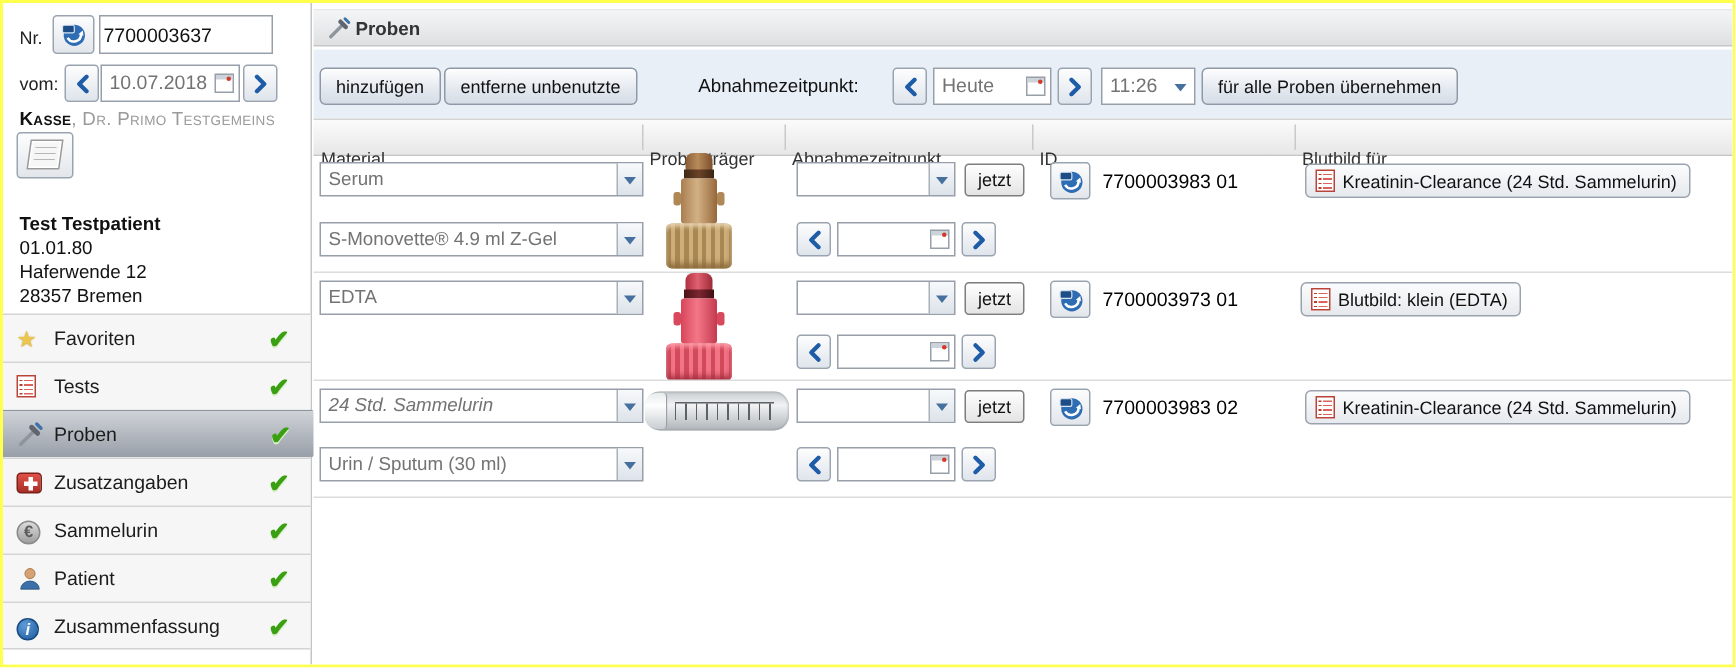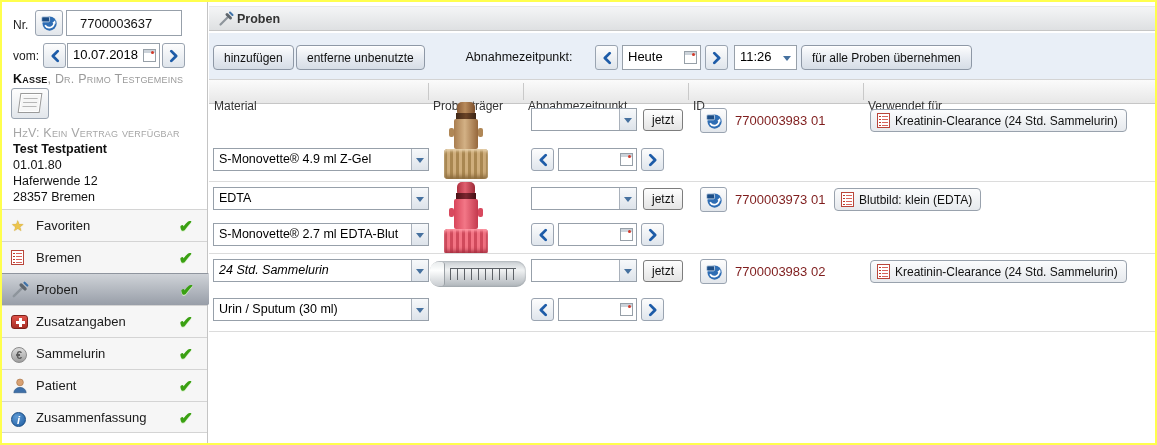--- a/index.html
+++ b/index.html
@@ -6,24 +6,24 @@
   body { font-family:"Liberation Sans", sans-serif; background:#fff; }
   .screen { position:relative; width:1157px; height:445px; border:2px solid #ffff4d; background:#fff; overflow:hidden; }
 
   
   .btn { position:absolute; height:25px; padding:3px 10px; font-size:12px; color:#111;
          background:linear-gradient(#fdfdfe,#e3e8ef 60%,#d6dde6); border:1px solid #8e98a6;
          border-radius:4px; box-shadow:inset 0 1px 0 #fff; white-space:nowrap; cursor:default; }
   .btn-sm { position:absolute; height:22px; padding:2px 8px; font-size:12px; color:#111;
          background:linear-gradient(#fefefe,#e4e4e4); border:1px solid #7d7d7d; border-radius:3px; white-space:nowrap; }
   .field { position:absolute; background:#fff; border:1px solid #97a0aa; font-size:13px; color:#111;
-         padding:3px 13px; }
+         padding:3px 2px; }
   input.field { outline:none; }
   .combo { position:absolute; background:#fff; border:1px solid #97a0aa; }
-  .combo .txt { position:absolute; left:5px; top:3px; font-size:13px; color:#000000; white-space:nowrap;text-align:right; }
+  .combo .txt { position:absolute; left:5px; top:3px; font-size:13px; color:#737373; white-space:nowrap;text-align:right; }
   .sel-btn { position:absolute; right:0; top:0; bottom:0; width:17px; border-left:1px solid #a9b1bb;
          background:linear-gradient(#f7f9fb,#dde3ea); }
   .tri { position:absolute; left:4px; top:9px; width:0; height:0;
          border-left:4px solid transparent; border-right:4px solid transparent; border-top:5px solid #46719f; }
   .chv-btn { position:absolute; width:23px; background:linear-gradient(#fdfdfd,#dfe5ec); border:1px solid #9aa4b1;
          border-radius:3px; }
   .chv-btn svg { position:absolute; left:50%; top:50%; transform:translate(-50%,-50%); }
   .cal { position:absolute; width:13px; height:13px; background:#fff; border:1px solid #97a0a8; }
   .cal::before { content:""; position:absolute; left:0; right:0; top:0; height:3px; background:#ccd3da; }
   .cal::after { content:""; position:absolute; right:1px; top:1px; width:3px; height:3px; background:#d23a2a; border-radius:50%; }
@@ -72,21 +72,21 @@
   .phead { position:absolute; left:0; top:4px; width:946px; height:25px;
          background:linear-gradient(#f4f5f6,#dee0e2); border-top:1px solid #e8e8e8; border-bottom:1px solid #c6c6c6; }
   .ptitle { position:absolute; left:28px; top:5px; font-size:12.5px; font-weight:bold; color:#333; }
   .toolbar { position:absolute; left:0; top:31px; width:946px; height:46px; background:#e9eff7; }
   .tb-label { position:absolute; font-size:12.5px; color:#111; }
   .thead { position:absolute; left:0; top:77px; width:946px; height:25px;
          background:linear-gradient(#fbfbfb,#e7e7e7); border-top:1px solid #d4d4d4; border-bottom:1px solid #c6c6c6; }
   .th { position:absolute; top:5px; font-size:12px; color:#333;margin-top:14px; }
   .th-sep { position:absolute; top:3px; bottom:3px; width:1px; background:#c9c9c9; }
   .rowsep { position:absolute; left:0; width:946px; height:1px; background:#dcdcdc; }
-  .idtext { position:absolute; font-size:13px; color:#7f1d1d; }
+  .idtext { position:absolute; font-size:13px; color:#000000; }
   .badge { position:absolute; height:23px; padding:3px 8px 3px 6px; font-size:12px; color:#111; white-space:nowrap;
          background:linear-gradient(#fbfcfd,#e6e9ed); border:1px solid #99a2ad; border-radius:4px; }
   .badge .doc-ic { vertical-align:-3px; margin-right:5px; }
 
   
   .tube-v { position:absolute; width:46px; height:78px; }
   .tube-v .dome { position:absolute; left:14px; top:0; width:18px; height:12px; border-radius:5px 5px 2px 2px; }
   .tube-v .band { position:absolute; left:13px; top:11px; width:20px; height:6px; }
   .tube-v .neck { position:absolute; left:11px; top:17px; width:24px; height:30px; border-radius:2px; }
   .tube-v .nub-l,.tube-v .nub-r { position:absolute; top:26px; width:5px; height:9px; border-radius:2px; }
@@ -143,36 +143,35 @@
     </span>
 
     <div class="insurer smallcaps">
       <b>Kasse</b><span>, Dr. Primo Testgemeins</span>
     </div>
 
     <span class="icon-btn" style="left:9px;top:86px;width:38px;height:31px;">
       <span class="docsheet"></span>
     </span>
 
-    <div class="hzv smallcaps">HzV: Kein Vertrag verfügbar</div>
 
     <div class="pat" style="top:140px;font-weight:bold;">Test Testpatient</div>
     <div class="pat" style="top:156px;">01.01.80</div>
     <div class="pat" style="top:172px;">Haferwende 12</div>
     <div class="pat" style="top:188px;">28357 Bremen</div>
 
     <div class="nav">
       <div class="nav-item">
         <span class="ni-icon"><span class="star">★</span></span>
         <span class="ni-label">Favoriten</span>
         <span class="check">✔</span>
       </div>
       <div class="nav-item">
         <span class="ni-icon" style="top:8px;"><span class="doc-ic"></span></span>
-        <span class="ni-label">Bremen</span>
+        <span class="ni-label">Tests</span>
         <span class="check">✔</span>
       </div>
       <div class="nav-item selected">
         <span class="ni-icon">
           <svg width="18" height="18" viewBox="0 0 16 16">
             <path d="M2.5 13.5 L9.5 6.5" stroke="#8e959c" stroke-width="2.2" stroke-linecap="round"></path>
             <path d="M9 3.5 l3.5 3.5" stroke="#5f666d" stroke-width="3" stroke-linecap="round"></path>
             <path d="M12 1.5 l2.5 2.5" stroke="#3f72a8" stroke-width="2" stroke-linecap="round"></path>
           </svg>
         </span>
@@ -245,23 +244,29 @@
 
     <div class="thead">
       <span class="th" style="left:5px;">Material</span>
       <span class="th-sep" style="left:219px;"></span>
       <span class="th" style="left:224px;">Probenträger</span>
       <span class="th-sep" style="left:314px;"></span>
       <span class="th" style="left:319px;">Abnahmezeitpunkt</span>
       <span class="th-sep" style="left:479px;"></span>
       <span class="th" style="left:484px;">ID</span>
       <span class="th-sep" style="left:654px;"></span>
-      <span class="th" style="left:659px;">Verwendet für</span>
-    </div>
-
+      <span class="th" style="left:659px;">Blutbild für</span>
+    </div>
+
+    <span class="combo" style="left:4px;top:106px;width:216px;height:23px;">
+      <span class="txt" style="font-size:12.5px;">Serum</span>
+      <span class="sel-btn">
+          <span class="tri"></span>
+        </span>
+    </span>
     <div class="tube-v serum" style="left:234px;top:100px;">
       <span class="dome"></span>
         <span class="band"></span>
       <span class="neck"></span>
         <span class="nub-l"></span>
       <span class="nub-r"></span>
         <span class="base"></span>
     </div>
     <span class="combo" style="left:322px;top:106px;width:106px;height:23px;">
       <span class="sel-btn">
@@ -324,28 +329,22 @@
     <button class="btn-sm" style="left:434px;top:186px;">jetzt</button>
     <span class="icon-btn" style="left:491px;top:185px;width:27px;height:25px;">
       <svg style="position:absolute;left:4px;top:3px;" width="18" height="18" viewBox="0 0 16 16">
         <circle cx="8.5" cy="8.5" r="6.3" fill="#2e6db4"></circle>
           <rect x="1.5" y="2.5" width="7" height="4.5" rx="1" fill="#1c4d86" stroke="#d7e4f2" stroke-width="0.7"></rect>
         <path d="M4.5 10 a4.3 4.3 0 0 0 8 -2.2" stroke="#fff" stroke-width="1.5" fill="none"></path>
           <path d="M13.5 5.6 l0.4 3.1 -3 -0.8 z" fill="#fff"></path>
       </svg>
     </span>
     <span class="idtext" style="left:526px;top:190px;">7700003973 01</span>
-    <span class="badge" style="left:625px;top:186px;">
+    <span class="badge" style="left:658px;top:186px;">
       <span class="doc-ic"></span><span>Blutbild: klein (EDTA)</span>
-    </span>
-    <span class="combo" style="left:4px;top:221px;width:216px;height:23px;">
-      <span class="txt" style="font-size:12.5px;">S-Monovette® 2.7 ml EDTA-Blut</span>
-      <span class="sel-btn">
-          <span class="tri"></span>
-        </span>
     </span>
     <span class="chv-btn" style="left:322px;top:221px;height:23px;">
       <svg width="11" height="13" viewBox="0 0 10 12">
           <path d="M7.5 1.5 L3 6 L7.5 10.5" fill="none" stroke="#1e5ca8" stroke-width="2.6" stroke-linecap="round" stroke-linejoin="round"></path>
         </svg>
     </span>
     <span class="combo" style="left:349px;top:221px;width:79px;height:23px;">
       <span class="cal" style="right:3px;top:4px;"></span>
     </span>
     <span class="chv-btn" style="left:432px;top:221px;height:23px;">

